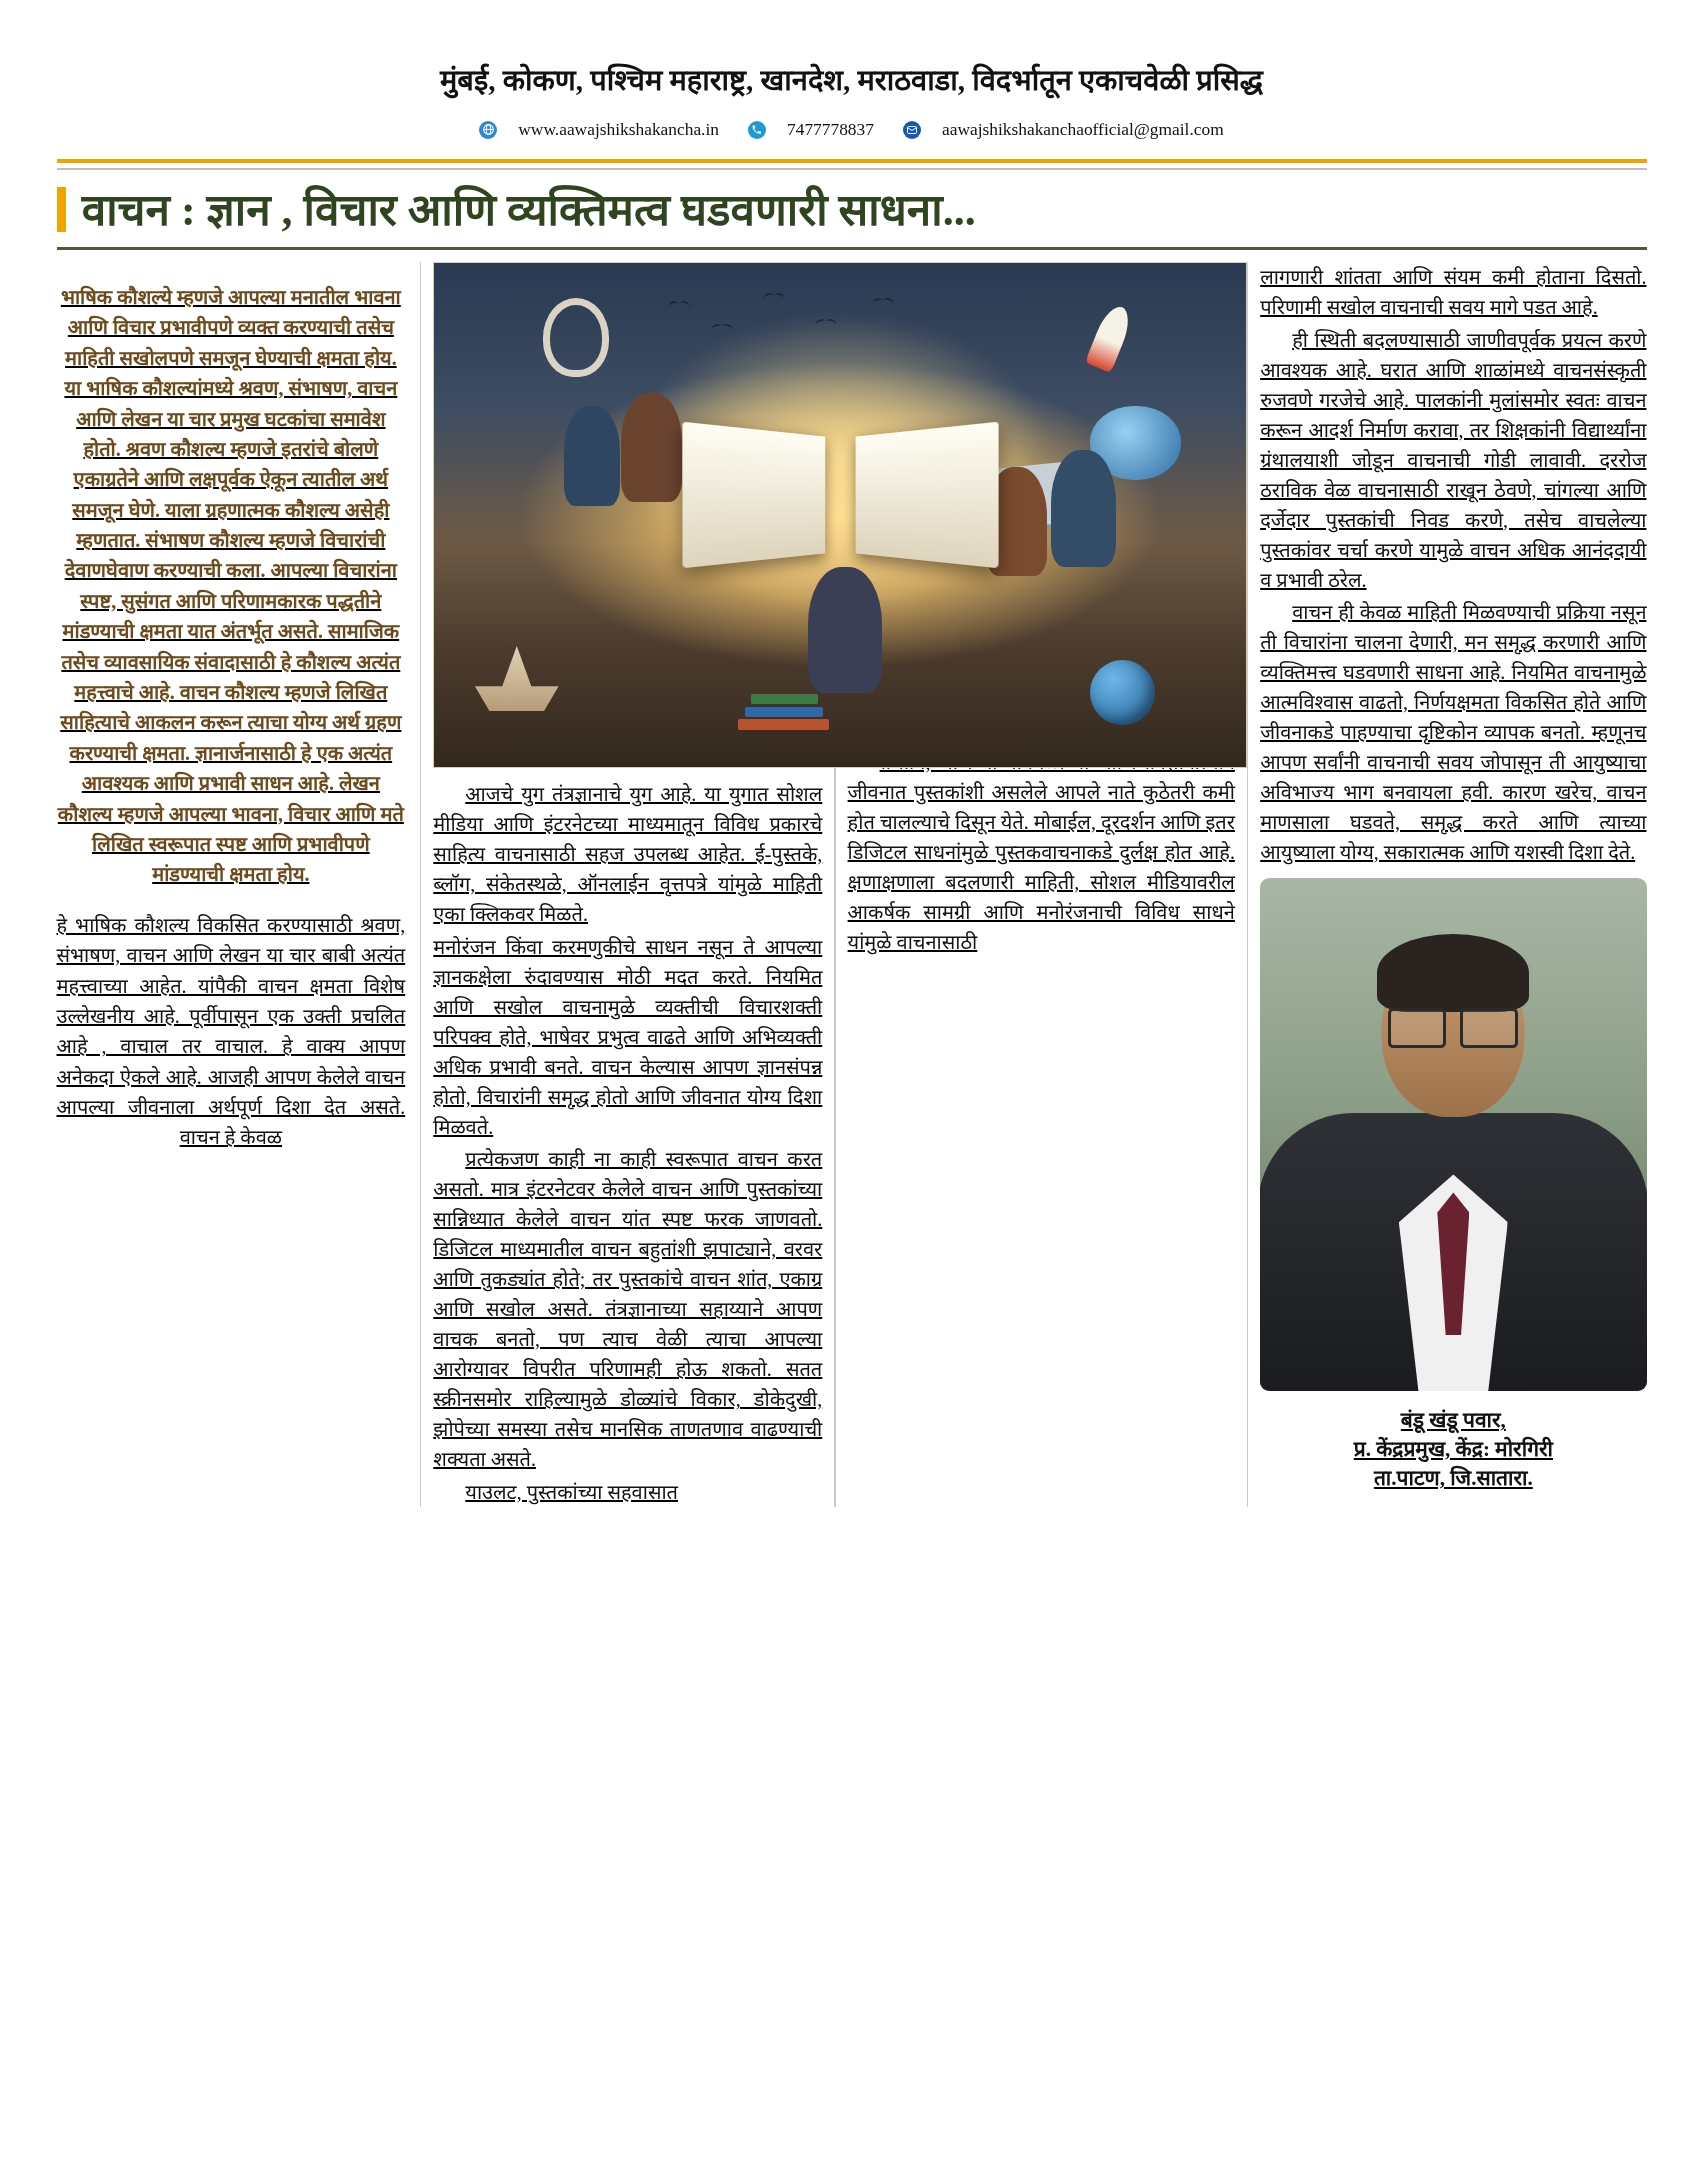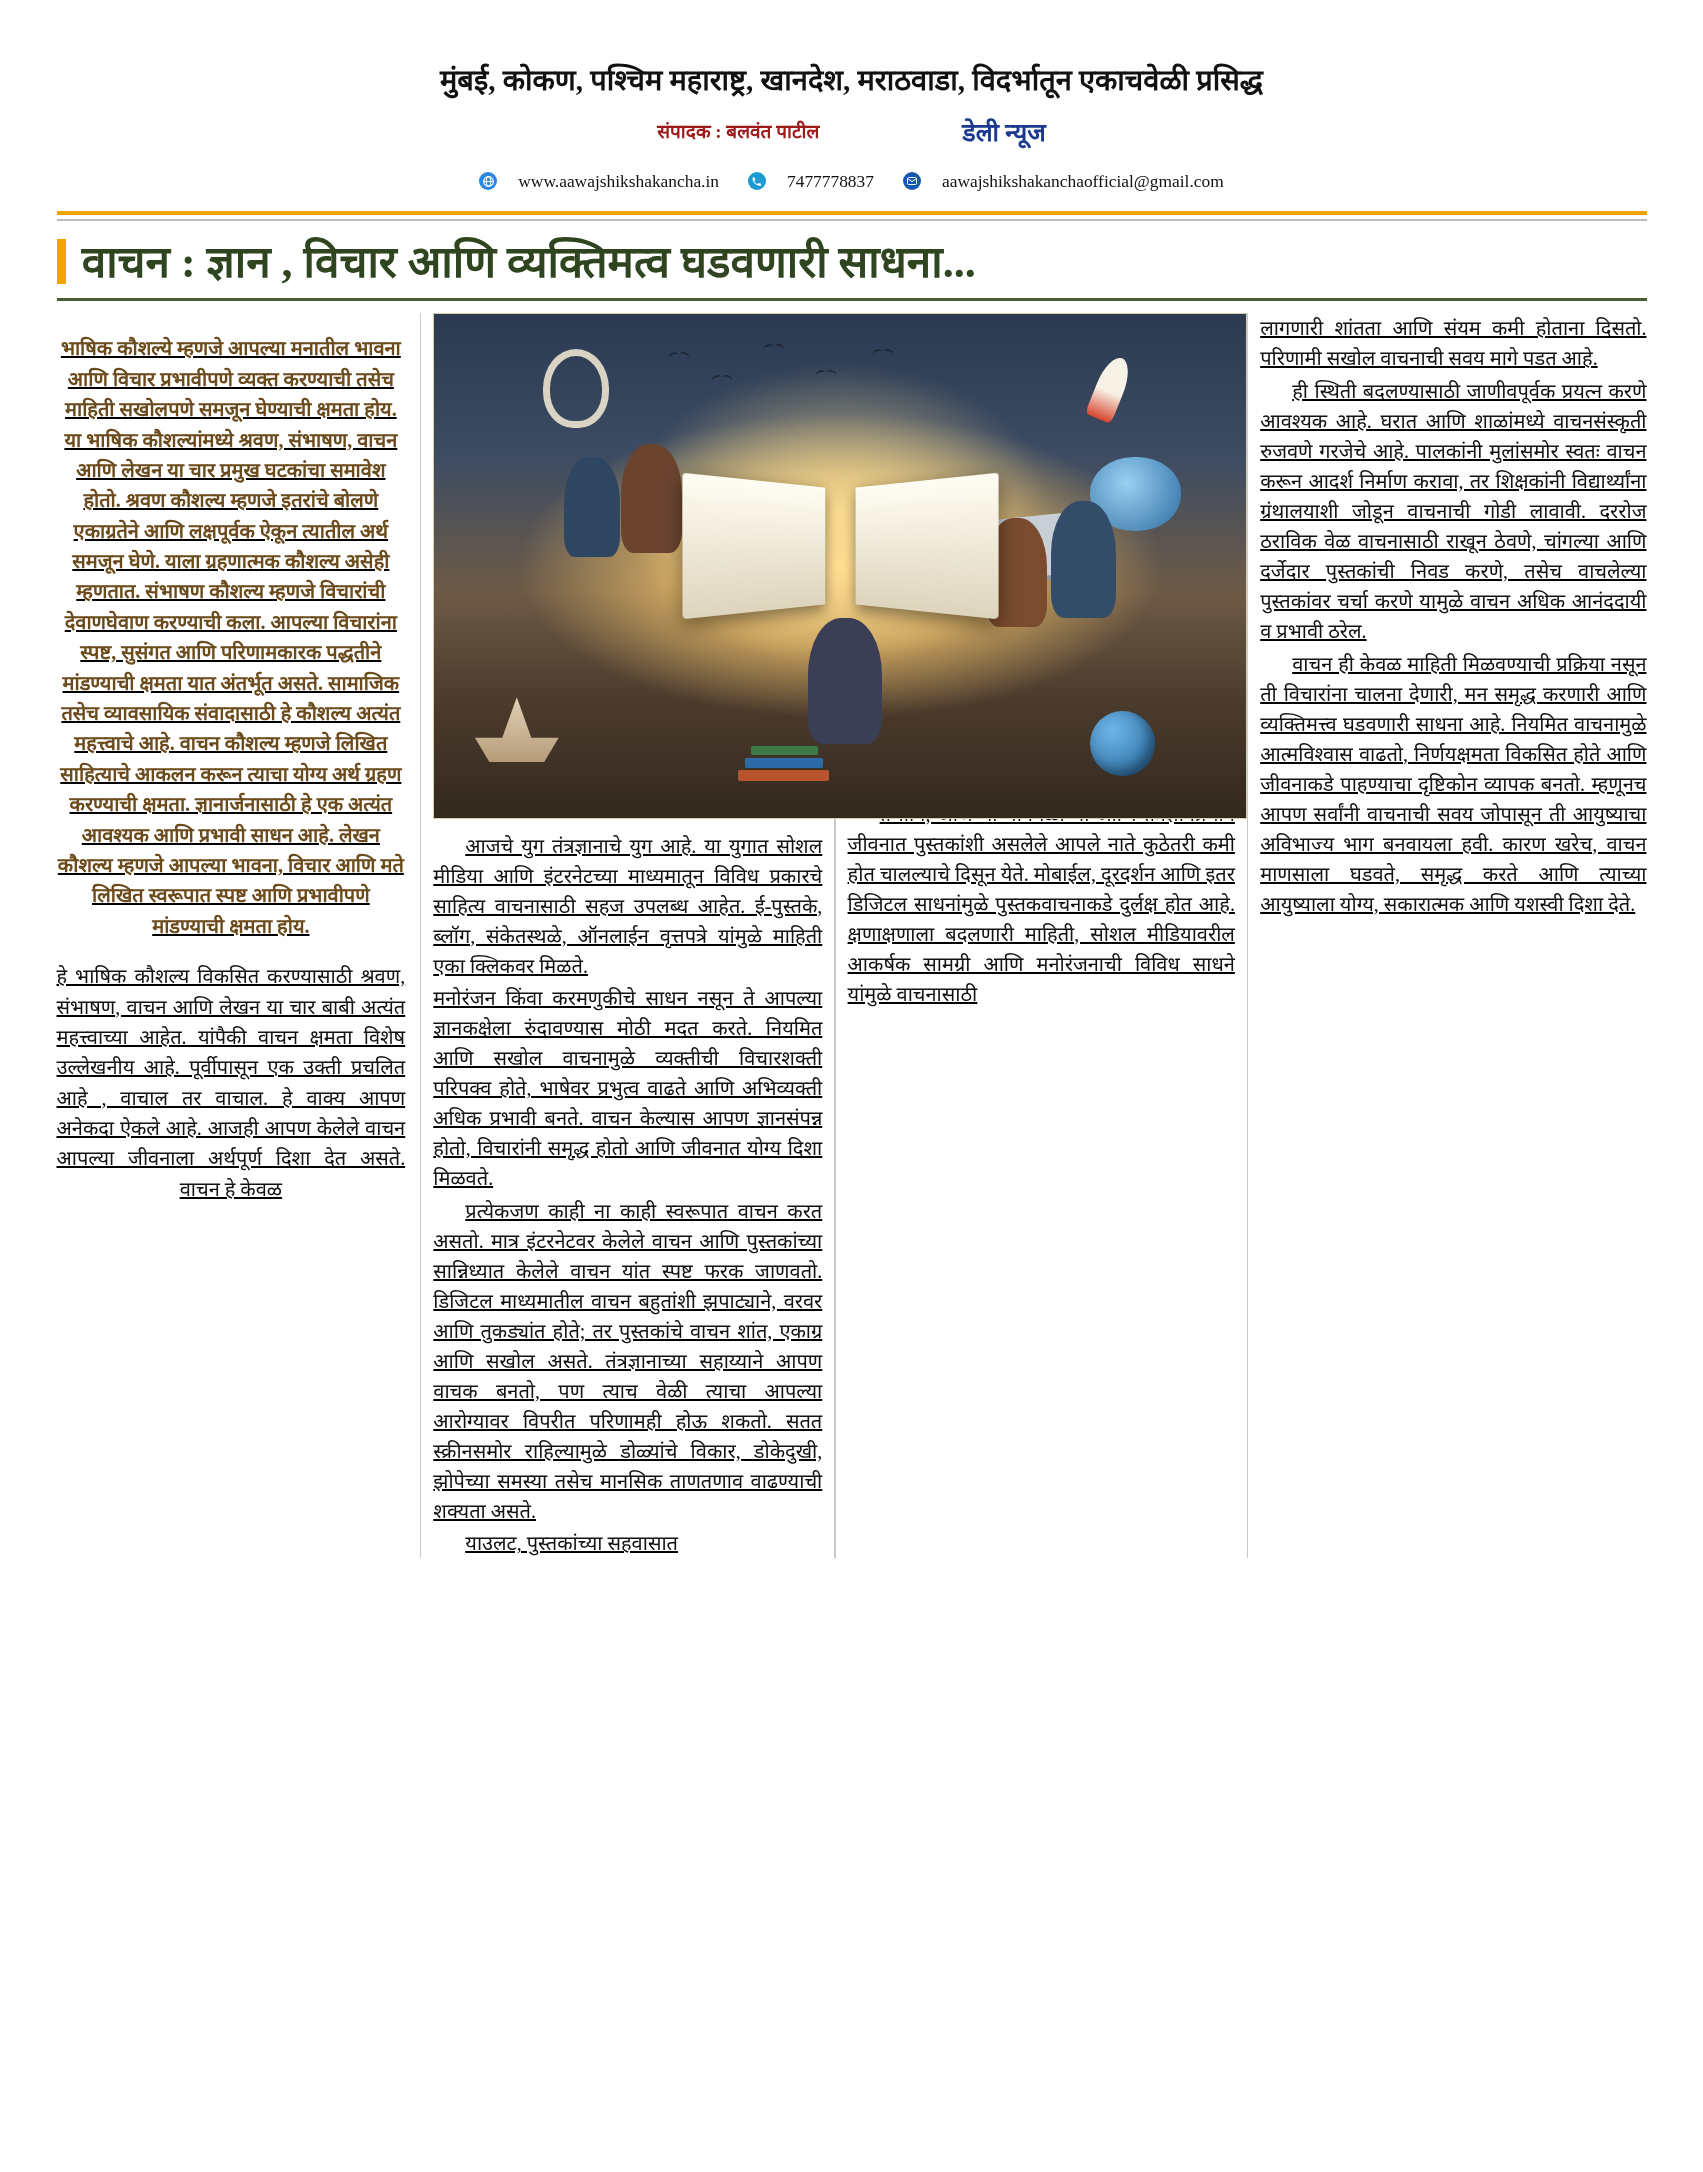--- a/index.html
+++ b/index.html
@@ -231,24 +231,20 @@
 </head>
 <body>
 
 <div class="page">
 
   <div class="masthead">
 
     <div class="tagline">मुंबई, कोकण, पश्चिम महाराष्ट्र, खानदेश, मराठवाडा, विदर्भातून एकाचवेळी प्रसिद्ध</div>
 
 
-    <div class="sub-row">
-      <div class="editor">संपादक : बलवंत पाटील</div>
-      <div class="daily-news">डेली न्यूज</div>
-    </div>
 
     <div class="contact-row">
 
       <div class="contact-item">
         <span class="cicon globe">
           <svg width="13" height="13" viewBox="0 0 24 24" fill="none" stroke="#fff" stroke-width="2">
             <circle cx="12" cy="12" r="9"></circle>
               <ellipse cx="12" cy="12" rx="4" ry="9"></ellipse>
               <path d="M3 12h18"></path>
           </svg>
@@ -340,18 +336,33 @@
       <p class="body">तथापि, आजच्या धावपळीच्या आणि तंत्रज्ञानप्रधान जीवनात पुस्तकांशी असलेले आपले नाते कुठेतरी कमी होत चालल्याचे दिसून येते. मोबाईल, दूरदर्शन आणि इतर डिजिटल साधनांमुळे पुस्तकवाचनाकडे दुर्लक्ष होत आहे. क्षणाक्षणाला बदलणारी माहिती, सोशल मीडियावरील आकर्षक सामग्री आणि मनोरंजनाची विविध साधने यांमुळे वाचनासाठी</p>
     </div>
 
     <div class="vrule"></div>
 
     <div class="col col4">
       <p class="body nofirst">लागणारी शांतता आणि संयम कमी होताना दिसतो. परिणामी सखोल वाचनाची सवय मागे पडत आहे.</p>
       <p class="body">ही स्थिती बदलण्यासाठी जाणीवपूर्वक प्रयत्न करणे आवश्यक आहे. घरात आणि शाळांमध्ये वाचनसंस्कृती रुजवणे गरजेचे आहे. पालकांनी मुलांसमोर स्वतः वाचन करून आदर्श निर्माण करावा, तर शिक्षकांनी विद्यार्थ्यांना ग्रंथालयाशी जोडून वाचनाची गोडी लावावी. दररोज ठराविक वेळ वाचनासाठी राखून ठेवणे, चांगल्या आणि दर्जेदार पुस्तकांची निवड करणे, तसेच वाचलेल्या पुस्तकांवर चर्चा करणे यामुळे वाचन अधिक आनंददायी व प्रभावी ठरेल.</p>
       <p class="body">वाचन ही केवळ माहिती मिळवण्याची प्रक्रिया नसून ती विचारांना चालना देणारी, मन समृद्ध करणारी आणि व्यक्तिमत्त्व घडवणारी साधना आहे. नियमित वाचनामुळे आत्मविश्वास वाढतो, निर्णयक्षमता विकसित होते आणि जीवनाकडे पाहण्याचा दृष्टिकोन व्यापक बनतो. म्हणूनच आपण सर्वांनी वाचनाची सवय जोपासून ती आयुष्याचा अविभाज्य भाग बनवायला हवी. कारण खरेच, वाचन माणसाला घडवते, समृद्ध करते आणि त्याच्या आयुष्याला योग्य, सकारात्मक आणि यशस्वी दिशा देते.</p>
 
+      <div class="photo-wrap">
+        <div class="photo">
+          <div class="ph-body"></div>
+          <div class="ph-shirt"></div>
+          <div class="ph-tie"></div>
+          <div class="ph-head"></div>
+          <div class="ph-hair"></div>
+          <div class="ph-glass"></div>
+        </div>
+        <div class="caption">
+          <div>बंडू खंडू पवार,</div>
+          <div>प्र. केंद्रप्रमुख, केंद्र:  मोरगिरी</div>
+          <div>ता.पाटण, जि.सातारा.</div>
+        </div>
+      </div>
     </div>
 
   </div>
 
 </div>
 
 
 </body></html>

